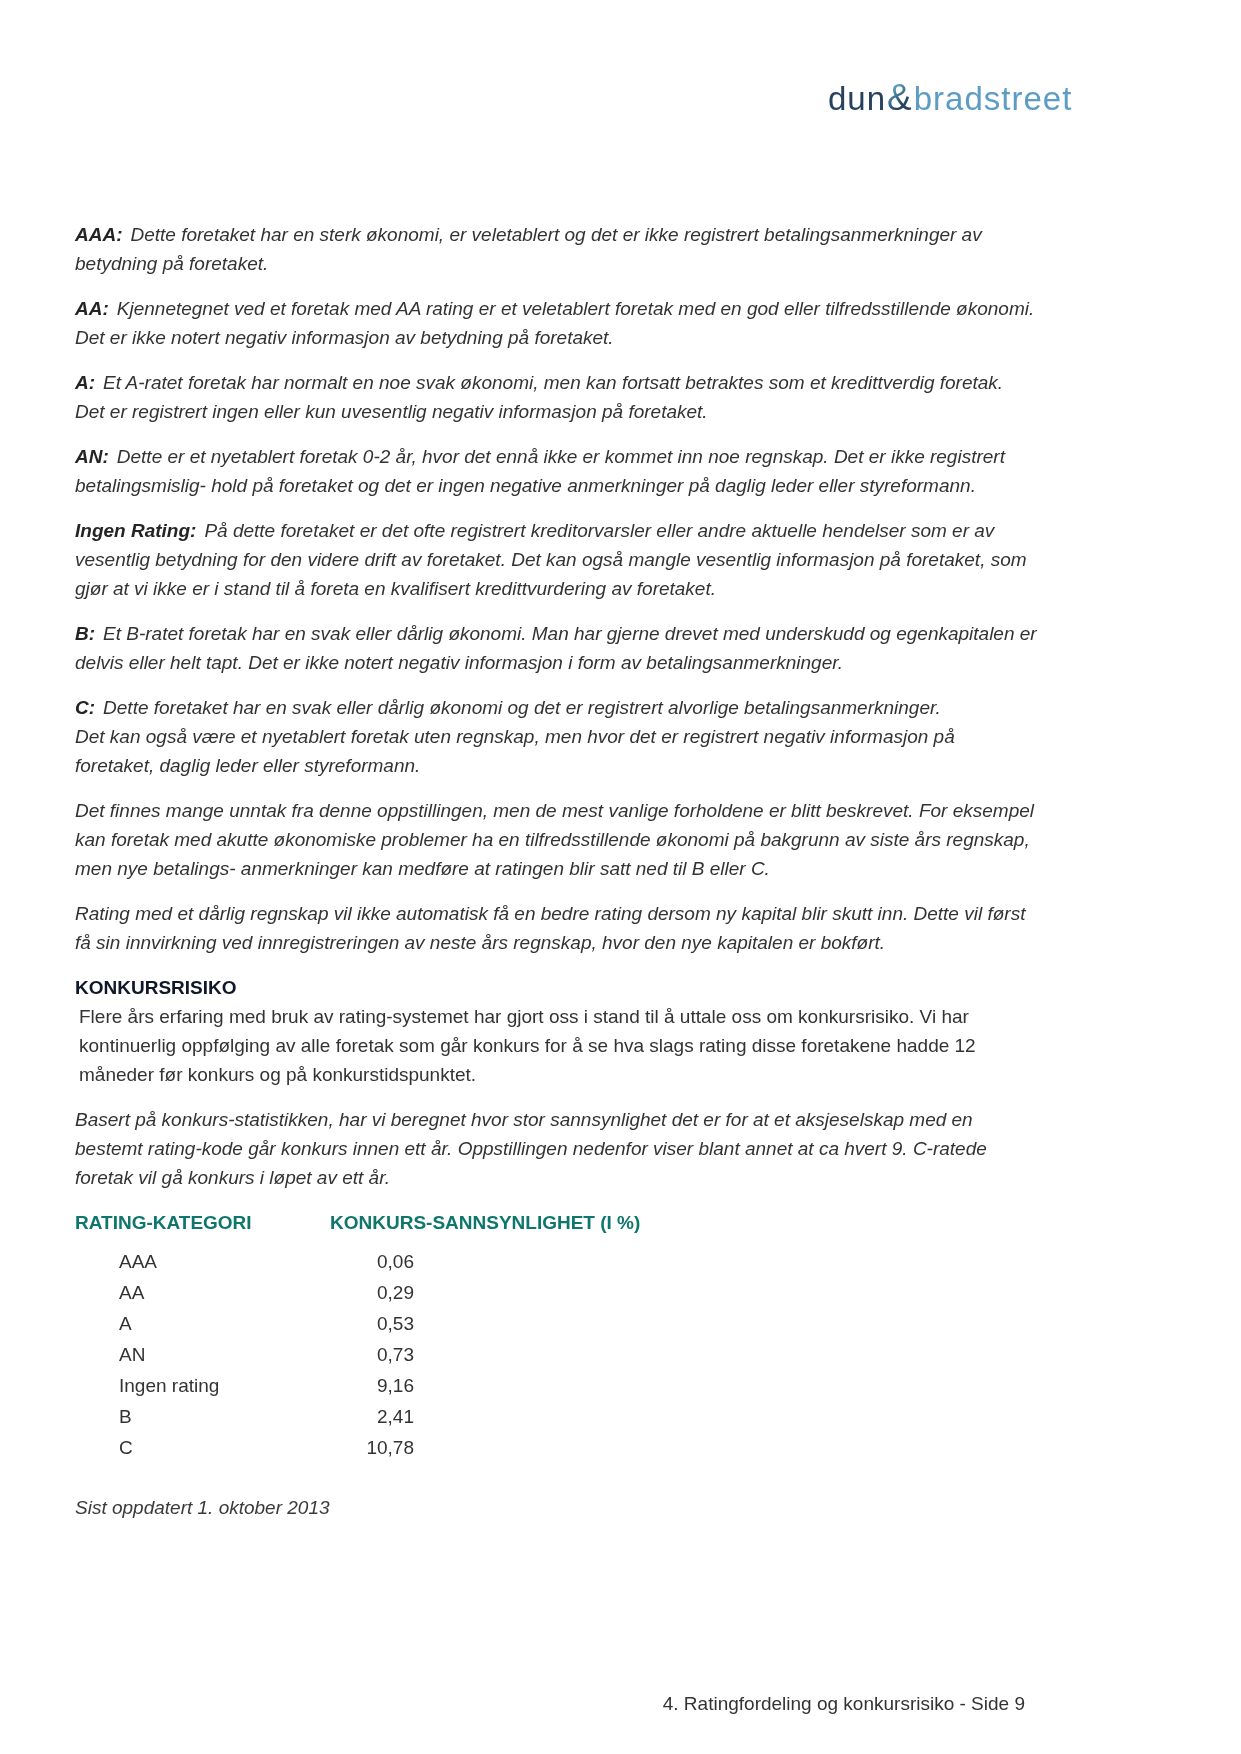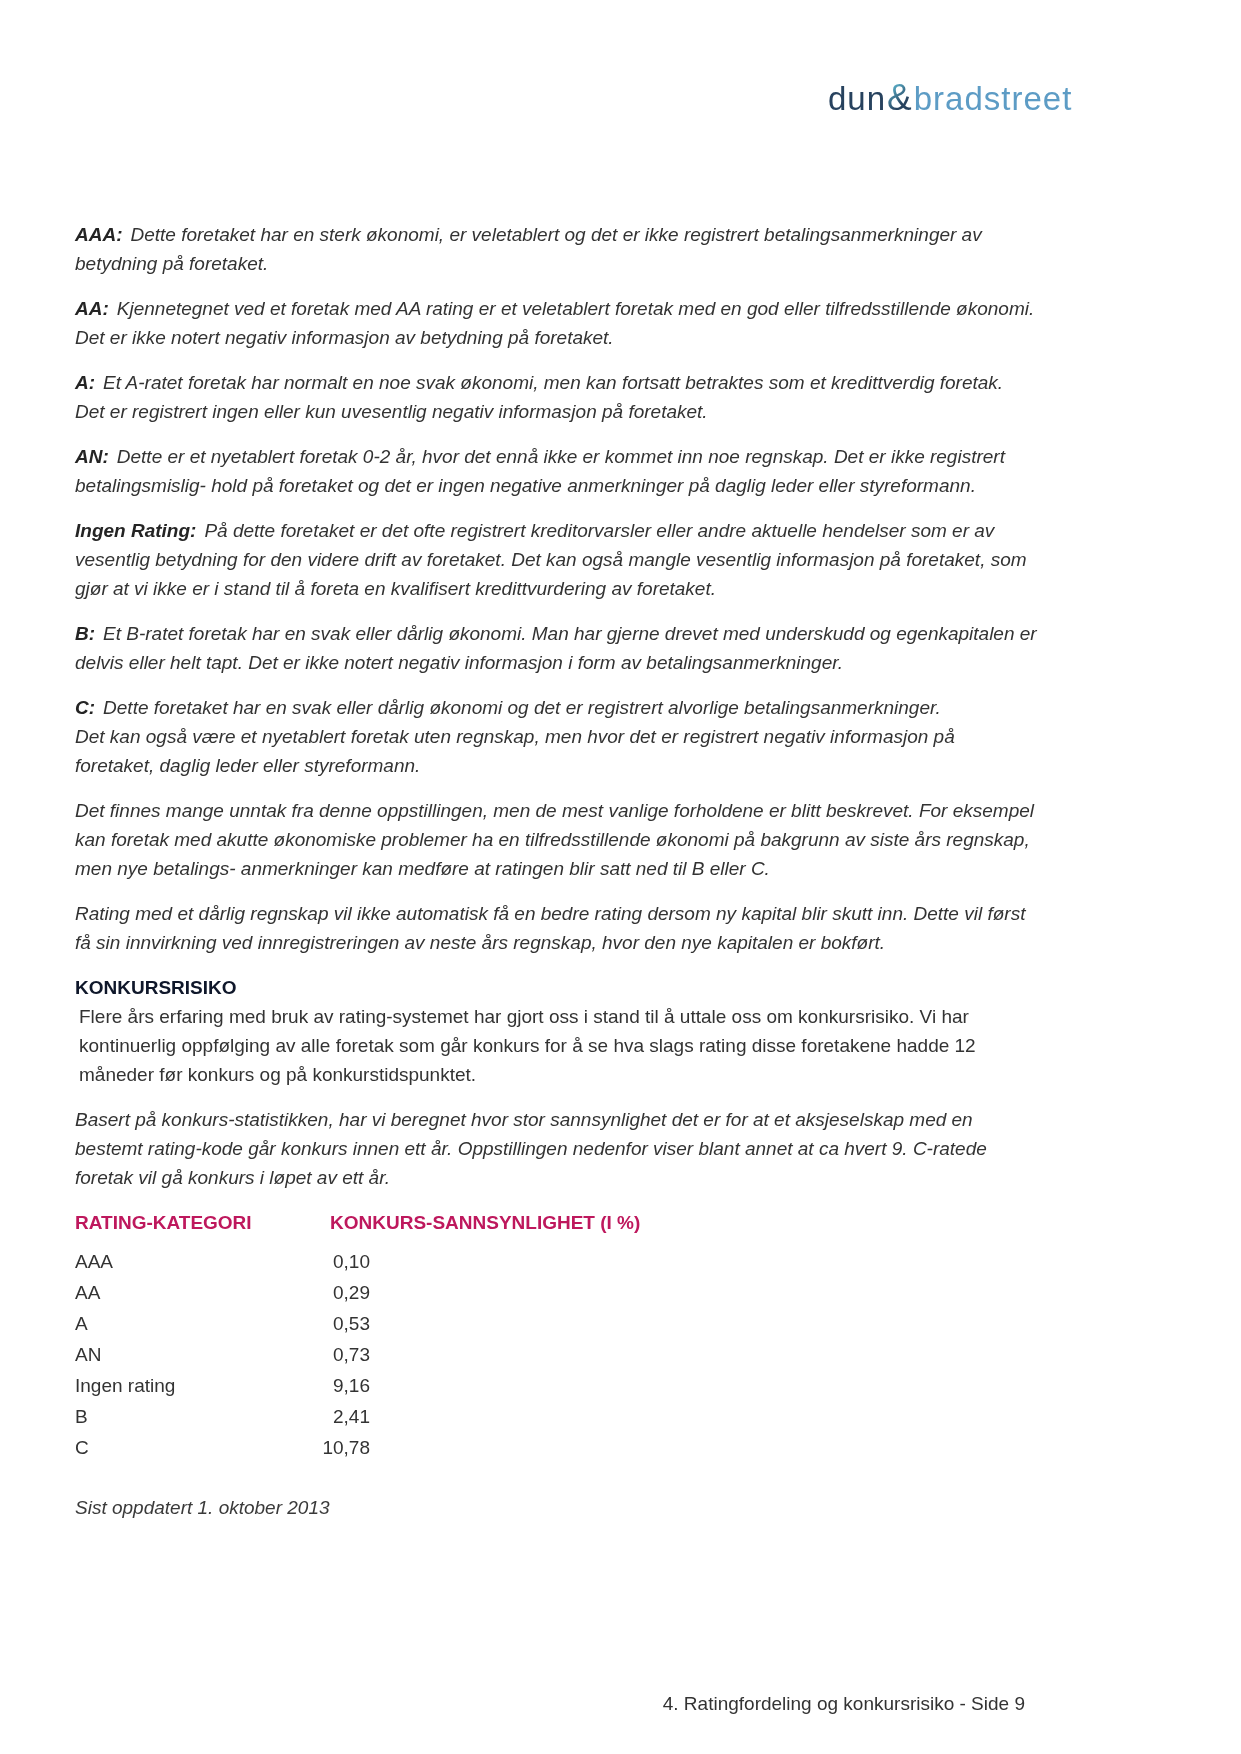--- a/index.html
+++ b/index.html
@@ -59,26 +59,26 @@
     color: #0f172a;
     margin: 0;
   }
   .sec-body { margin: 0 0 16px 4px; }
 
   
   .rating-table { margin-top: 13px; }
   .thead {
     display: flex;
     font-weight: 700;
-    color: #be185d;
+    color: #0f766e;
     margin-bottom: 9px;
   }
   .thead .h1 { width: 255px; }
   .trow { display: flex; line-height: 31px; }
-  .trow .c1 { width: 200px; }
+  .trow .c1 { width: 200px; margin-left: 44px; }
   .trow .c2 { width: 95px; text-align: right; }
 
   .footnote {
     margin-top: 30px;
     font-style: italic;
     color: #3a3a3a;
   }
 
   .page-footer {
     position: absolute;
@@ -125,21 +125,21 @@
 
     <p class="para">Basert på konkurs-statistikken, har vi beregnet hvor stor sannsynlighet det er for at et aksjeselskap med en bestemt rating-kode går konkurs innen ett år. Oppstillingen nedenfor viser blant annet at ca hvert 9. C-ratede foretak vil gå konkurs i løpet av ett år.</p>
 
     <div class="rating-table">
       <div class="thead">
         <div class="h1">RATING-KATEGORI</div>
         <div class="h2">KONKURS-SANNSYNLIGHET (I %)</div>
       </div>
       <div class="trow">
         <div class="c1">AAA</div>
-        <div class="c2">0,10</div>
+        <div class="c2">0,06</div>
       </div>
       <div class="trow">
         <div class="c1">AA</div>
         <div class="c2">0,29</div>
       </div>
       <div class="trow">
         <div class="c1">A</div>
         <div class="c2">0,53</div>
       </div>
       <div class="trow">

